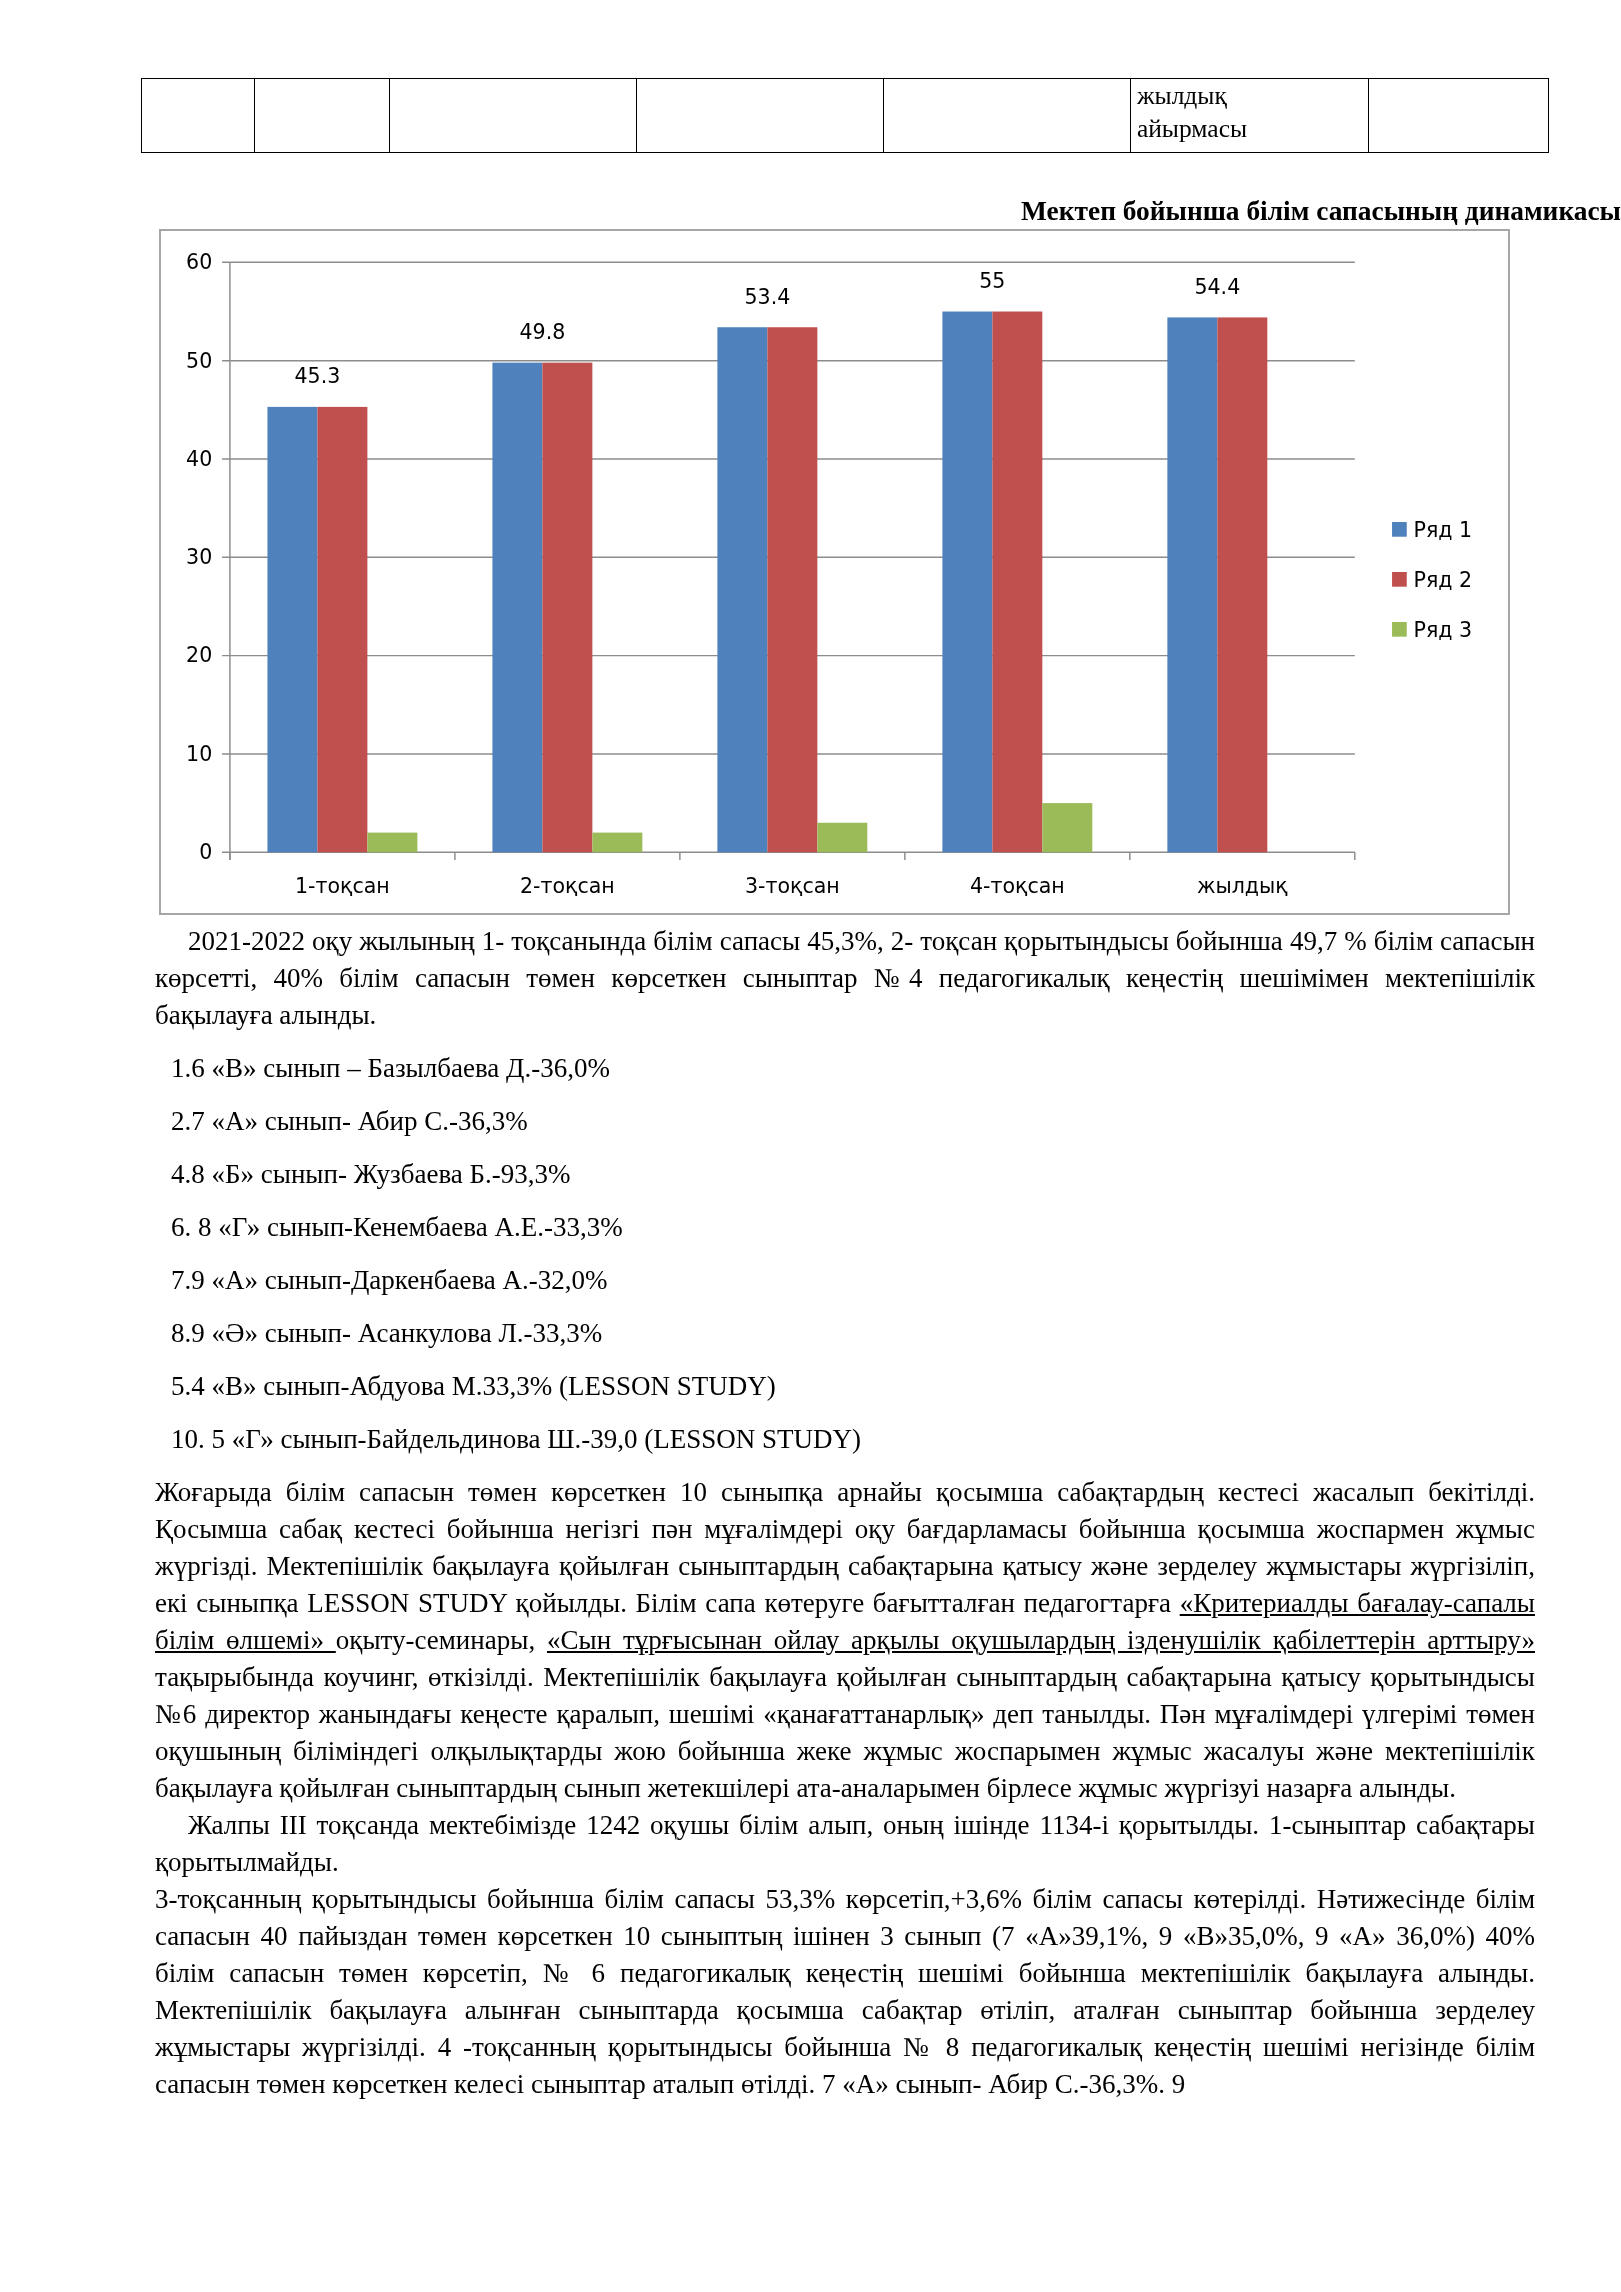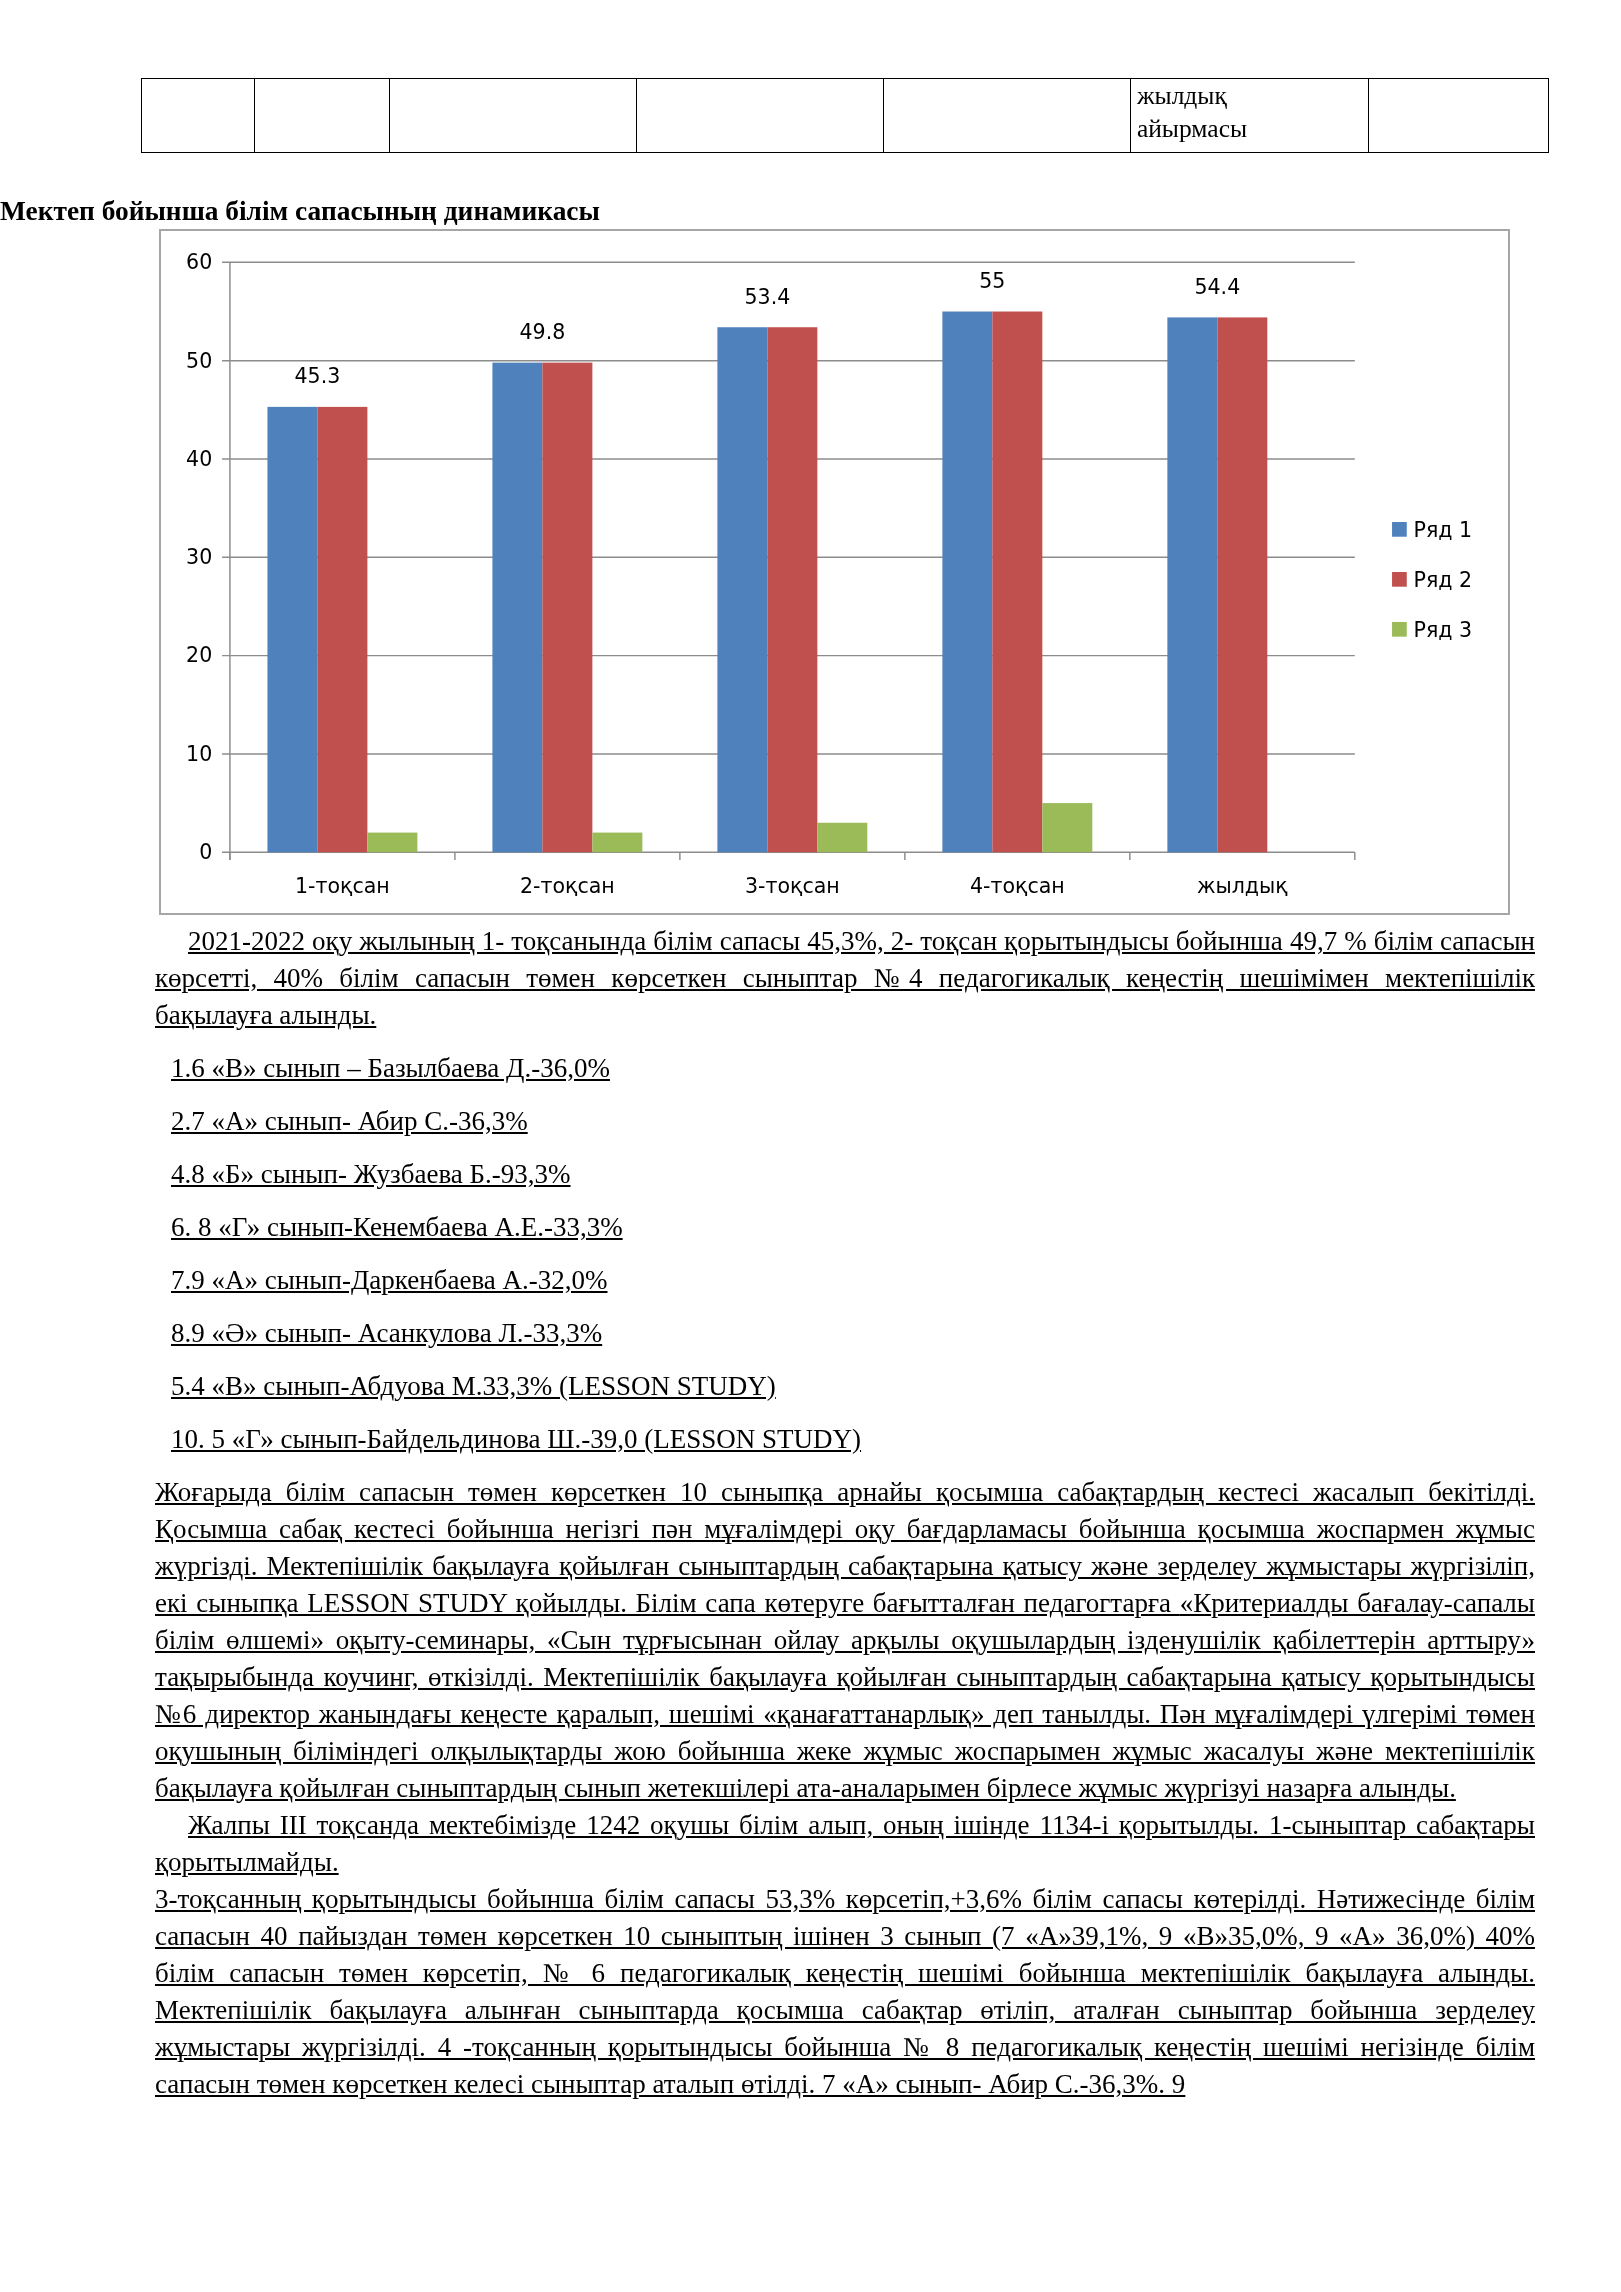--- a/index.html
+++ b/index.html
@@ -4,21 +4,21 @@
 <style>
   html, body { margin: 0; padding: 0; background: #ffffff; }
   body { width: 1621px; height: 2293px; position: relative; overflow: hidden; font-family: "Liberation Serif", "DejaVu Serif", serif; color: #000; }
 
   
   .top-table { position: absolute; left: 141px; top: 78px; width: 1407px; height: 74px; border-collapse: collapse; table-layout: fixed; }
   .top-table td { border: 1.5px solid #000; vertical-align: top; padding: 0 5.9px; font-size: 25.5px; line-height: 33px; }
   .top-table tr { height: 74px; }
 
   
-  .chart-title { position: absolute; left: 0; width: 1621px; top: 196px; text-align: left; font-weight: bold; font-size: 27.4px; }
+  .chart-title { position: absolute; left: 0; width: 1621px; top: 196px; text-align: right; font-weight: bold; font-size: 27.4px; }
   .chart-frame { position: absolute; left: 159px; top: 229px; width: 1351px; height: 686px; border: 2px solid #a6a6a6; box-sizing: border-box; background: #fff; }
   .chart-svg { position: absolute; left: 0; top: 0; }
   .axis-label { font-family: "DejaVu Sans", "Liberation Sans", sans-serif; font-size: 21px; fill: #000; }
   .data-label { font-family: "DejaVu Sans", "Liberation Sans", sans-serif; font-size: 21px; fill: #000; }
 
   
   .text-block { position: absolute; left: 155px; width: 1380px; font-size: 27px; line-height: 37px; }
   .para { margin: 0; text-align: justify; text-align-last: left; }
   .indent { text-indent: 33px; }
   .list-line { margin: 16px; white-space: nowrap; }
@@ -101,21 +101,21 @@
       <text x="1103.2" y="676" text-anchor="middle" class="axis-label">жылдық</text>
       <rect x="1256" y="297" width="15" height="15" fill="#4f81bd"></rect>
       <text x="1278" y="312" class="axis-label">Ряд 1</text>
       <rect x="1256" y="348" width="15" height="15" fill="#c0504d"></rect>
       <text x="1278" y="363" class="axis-label">Ряд 2</text>
       <rect x="1256" y="399" width="15" height="15" fill="#9bbb59"></rect>
       <text x="1278" y="414" class="axis-label">Ряд 3</text>
     </svg>
 </div>
 
-<div class="text-block" style="top:923px;text-decoration:underline;">
+<div class="text-block" style="top:923px;">
   <p class="para indent">2021-2022 оқу жылының 1- тоқсанында  білім сапасы 45,3%, 2- тоқсан қорытындысы бойынша 49,7 % білім сапасын көрсетті, 40% білім сапасын төмен көрсеткен сыныптар №4 педагогикалық кеңестің шешімімен мектепішілік бақылауға алынды.</p>
   <div>
     <p class="list-line">1.6 «В» сынып – Базылбаева Д.-36,0%</p>
     <p class="list-line">2.7 «А» сынып- Абир С.-36,3%</p>
     <p class="list-line">4.8 «Б» сынып- Жузбаева Б.-93,3%</p>
     <p class="list-line">6. 8 «Г» сынып-Кенембаева А.Е.-33,3%</p>
     <p class="list-line">7.9 «А» сынып-Даркенбаева А.-32,0%</p>
     <p class="list-line">8.9 «Ә» сынып- Асанкулова Л.-33,3%</p>
     <p class="list-line">5.4 «В» сынып-Абдуова М.33,3% (LESSON STUDY)</p>
     <p class="list-line">10. 5 «Г» сынып-Байдельдинова Ш.-39,0 (LESSON STUDY)</p>

